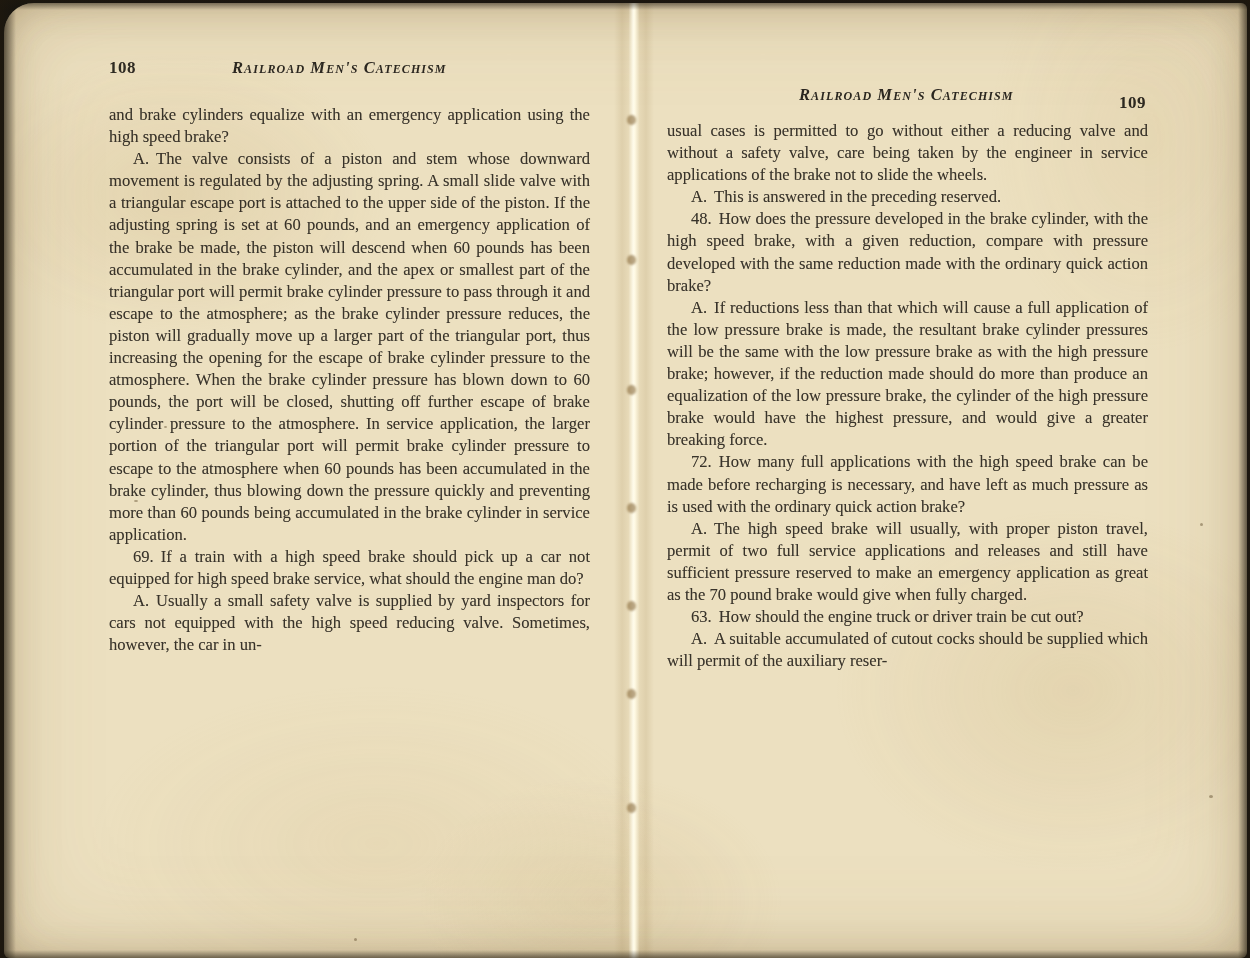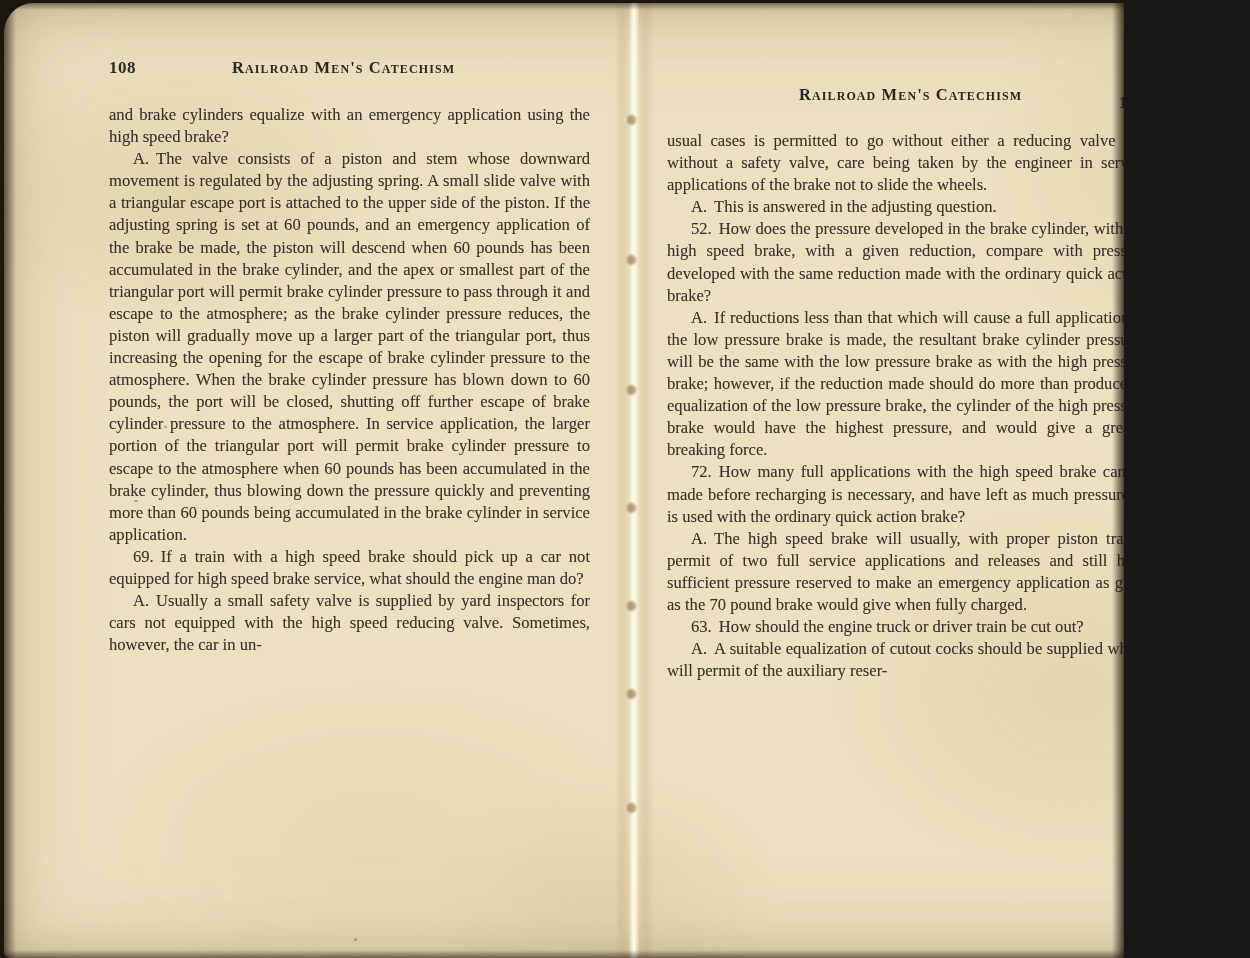--- a/index.html
+++ b/index.html
@@ -3,21 +3,21 @@
 <meta charset="utf-8">
 <title>Railroad Men's Catechism — pages 108-109</title>
 <style>
   html, body {
     margin: 0;
     padding: 0;
     background: #1a1814;
   }
   .book {
     position: relative;
-    width: 1124px;
+    width: 1250px;
     height: 958px;
     overflow: hidden;
     background: #0369a1;
     font-family: "Liberation Serif", "DejaVu Serif", serif;
   }
 
   
   .board {
     position: absolute;
     inset: 0;
@@ -123,37 +123,38 @@
     letter-spacing: .5px;
     font-variant-numeric: oldstyle-nums;
   }
   .rh-title {
     font-size: 16.5px;
     font-weight: bold;
     font-variant: small-caps;
     letter-spacing: 1.1px;
     color: #2b2720;
     white-space: nowrap;
+    font-style: italic;
   }
   .rh-left .folio    { position: absolute; left: 105px; top: 0; }
   .rh-left .rh-title { position: absolute; left: 228px; top: 0; }
   .rh-right .rh-title{ position: absolute; left: 155px; top: 0; }
   .rh-right .folio   { position: absolute; left: 475px; top: 8px; }
 
   .column {
     position: absolute;
     font-size: 16.6px;
     line-height: 22.1px;
     color: #38332a;
     text-align: justify;
     text-align-last: left;
     hyphens: none;
   }
   .col-left  { left: 105px; top: 101px;  width: 481px; }
-  .col-right { left: 663px; top: 127px;  width: 481px; }
+  .col-right { left: 663px; top: 117px;  width: 481px; }
 
   .column p {
     margin: 0;
   }
   .column p.indent {
     text-indent: 24px;
   }
   
   .lead {
     margin-right: .42em;
@@ -222,27 +223,27 @@
 
     <div class="page page-right">
       <div class="running-head rh-right">
         <span class="rh-title">Railroad Men's Catechism</span>
         <span class="folio">109</span>
       </div>
     </div>
 
     <div class="column col-right">
       <p><span>usual cases is permitted to go without either a reducing valve and without a safety valve, care being taken by the engineer in service applications of the brake not to slide the wheels.</span></p>
-      <p class="indent"><span class="lead">A.</span><span>This is answered in the adjusting question.</span></p>
-      <p class="indent"><span class="lead">52.</span><span>How does the pressure developed in the brake cylinder, with the high speed brake, with a given reduction, compare with pressure developed with the same reduction made with the ordinary quick action brake?</span></p>
+      <p class="indent"><span class="lead">A.</span><span>This is answered in the preceding reserved.</span></p>
+      <p class="indent"><span class="lead">48.</span><span>How does the pressure developed in the brake cylinder, with the high speed brake, with a given reduction, compare with pressure developed with the same reduction made with the ordinary quick action brake?</span></p>
       <p class="indent"><span class="lead">A.</span><span>If reductions less than that which will cause a full application of the low pressure brake is made, the resultant brake cylinder pressures will be the same with the low pressure brake as with the high pressure brake; however, if the reduction made should do more than produce an equalization of the low pressure brake, the cylinder of the high pressure brake would have the highest pressure, and would give a greater breaking force.</span></p>
       <p class="indent"><span class="lead">72.</span><span>How many full applications with the high speed brake can be made before recharging is necessary, and have left as much pressure as is used with the ordinary quick action brake?</span></p>
       <p class="indent"><span class="lead">A.</span><span>The high speed brake will usually, with proper piston travel, permit of two full service applications and releases and still have sufficient pressure reserved to make an emergency application as great as the 70 pound brake would give when fully charged.</span></p>
       <p class="indent"><span class="lead">63.</span><span>How should the engine truck or driver train be cut out?</span></p>
-      <p class="indent"><span class="lead">A.</span><span>A suitable equalization of cutout cocks should be supplied which will permit of the auxiliary reser-</span></p>
+      <p class="indent"><span class="lead">A.</span><span>A suitable accumulated of cutout cocks should be supplied which will permit of the auxiliary reser-</span></p>
     </div>
 
     <div class="grain"></div>
     <div class="vignette"></div>
 
     <div class="gutter"></div>
     <div class="gutter-marks">
       <div class="gmark" style="top:112px"></div>
       <div class="gmark" style="top:252px"></div>
       <div class="gmark" style="top:382px"></div>

